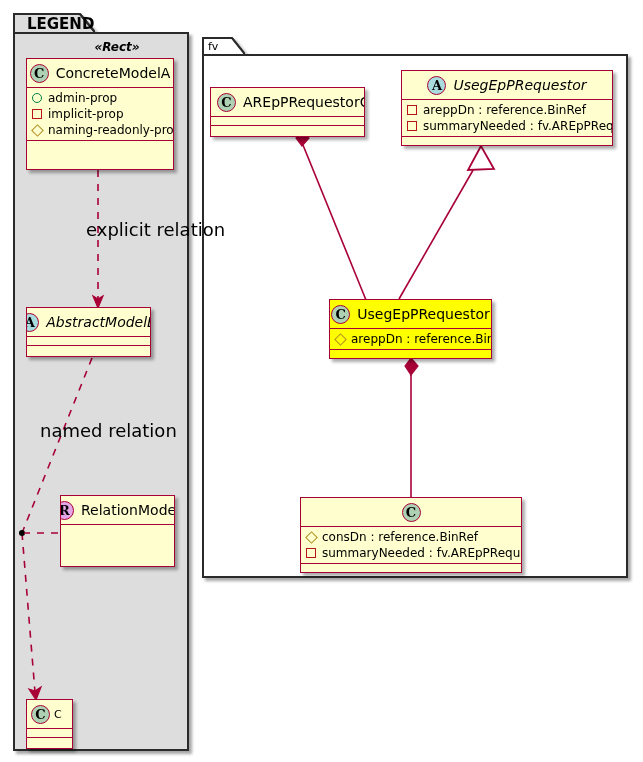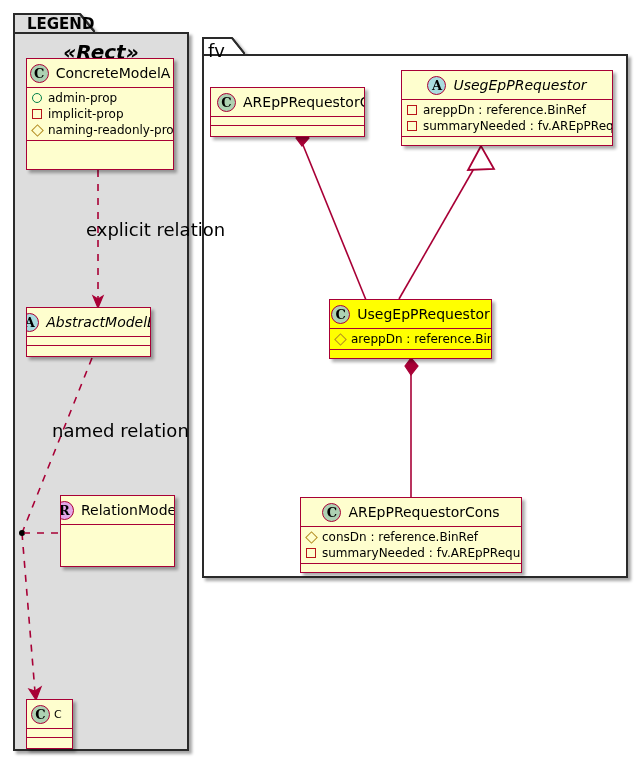--- a/index.html
+++ b/index.html
@@ -168,23 +168,23 @@
   </g>
 
   <g>
     <path d="M 411 374 L 411 497" stroke="#A80036" stroke-width="1.6" fill="none"></path>
     <path d="M 411 358 L 405 366 L 411 375 L 418 366 Z" fill="#A80036" stroke="#A80036" stroke-width="1.2"></path>
   </g>
 </svg>
 
 <div class="abs" style="left:27px; top:15px; font-size:15px; font-weight:bold; color:#000;">LEGEND</div>
 
-<div class="abs" style="left:208px; top:40px; font-size:18px; color:#000;">fv</div>
-
-<div class="abs" style="left:24px; top:40px; width:154px; text-align:center; font-size:20px; font-style:italic; font-weight:bold; color:#000;">«Rect»</div>
+<div class="abs" style="left:208px; top:40px; font-size:11px; color:#000;">fv</div>
+
+<div class="abs" style="left:40px; top:40px; width:154px; text-align:center; font-size:12px; font-style:italic; font-weight:bold; color:#000;">«Rect»</div>
 
 <div class="cls" style="left:26px; top:58px; width:148px; height:112px;">
   <div class="cls-title">
     <span class="badge badge-C">C</span>
     <span class="cls-name">ConcreteModelA</span>
   </div>
   <div class="cls-attrs">
     <div class="attr">
       <span class="ico ico-circle"></span>
       <span class="attr-text">admin-prop</span>
@@ -222,21 +222,21 @@
   <div class="cls-title left" style="padding-left:4px;">
     <span class="badge badge-C">C</span>
     <span class="cls-name small">C</span>
   </div>
   <div class="cls-attrs empty"></div>
   <div class="cls-foot"></div>
 </div>
 
 <div class="edge-label" style="left:86px; top:219px;">explicit relation</div>
 
-<div class="edge-label" style="left:52px; top:420px;">named relation</div>
+<div class="edge-label" style="left:40px; top:420px;">named relation</div>
 
 <div class="cls" style="left:210px; top:87px; width:155px; height:50px;">
   <div class="cls-title left" style="padding-left:6px;">
     <span class="badge badge-C">C</span>
     <span class="cls-name">AREpPRequestorCont</span>
   </div>
   <div class="cls-attrs empty"></div>
   <div class="cls-foot"></div>
 </div>
 
@@ -268,21 +268,20 @@
       <span class="ico ico-diamond"></span>
       <span class="attr-text">areppDn : reference.BinRef</span>
     </div>
   </div>
   <div class="cls-foot" style="height:7px;"></div>
 </div>
 
 <div class="cls" style="left:300px; top:497px; width:222px; height:76px;">
   <div class="cls-title">
     <span class="badge badge-C">C</span>
-    <span class="cls-name">AREpPRequestorCons</span>
   </div>
   <div class="cls-attrs">
     <div class="attr">
       <span class="ico ico-diamond"></span>
       <span class="attr-text">consDn : reference.BinRef</span>
     </div>
     <div class="attr">
       <span class="ico ico-square"></span>
       <span class="attr-text">summaryNeeded : fv.AREpPRequest</span>
     </div>

